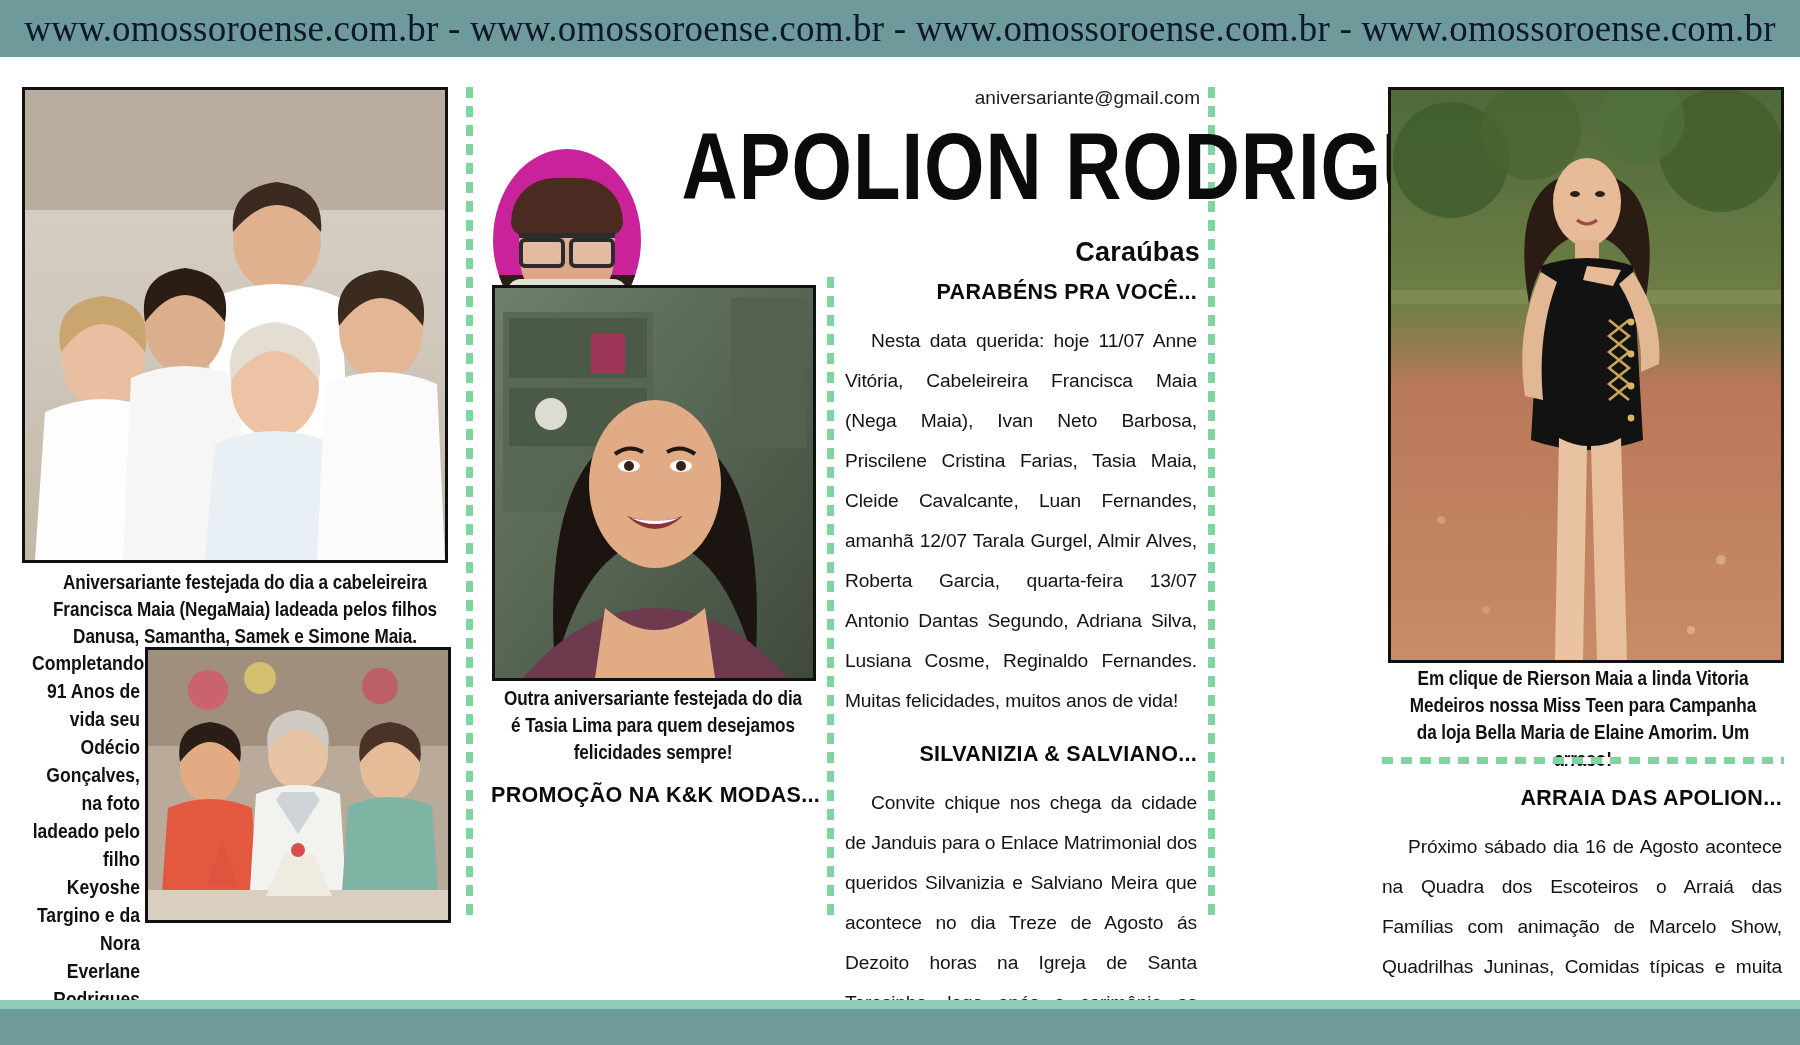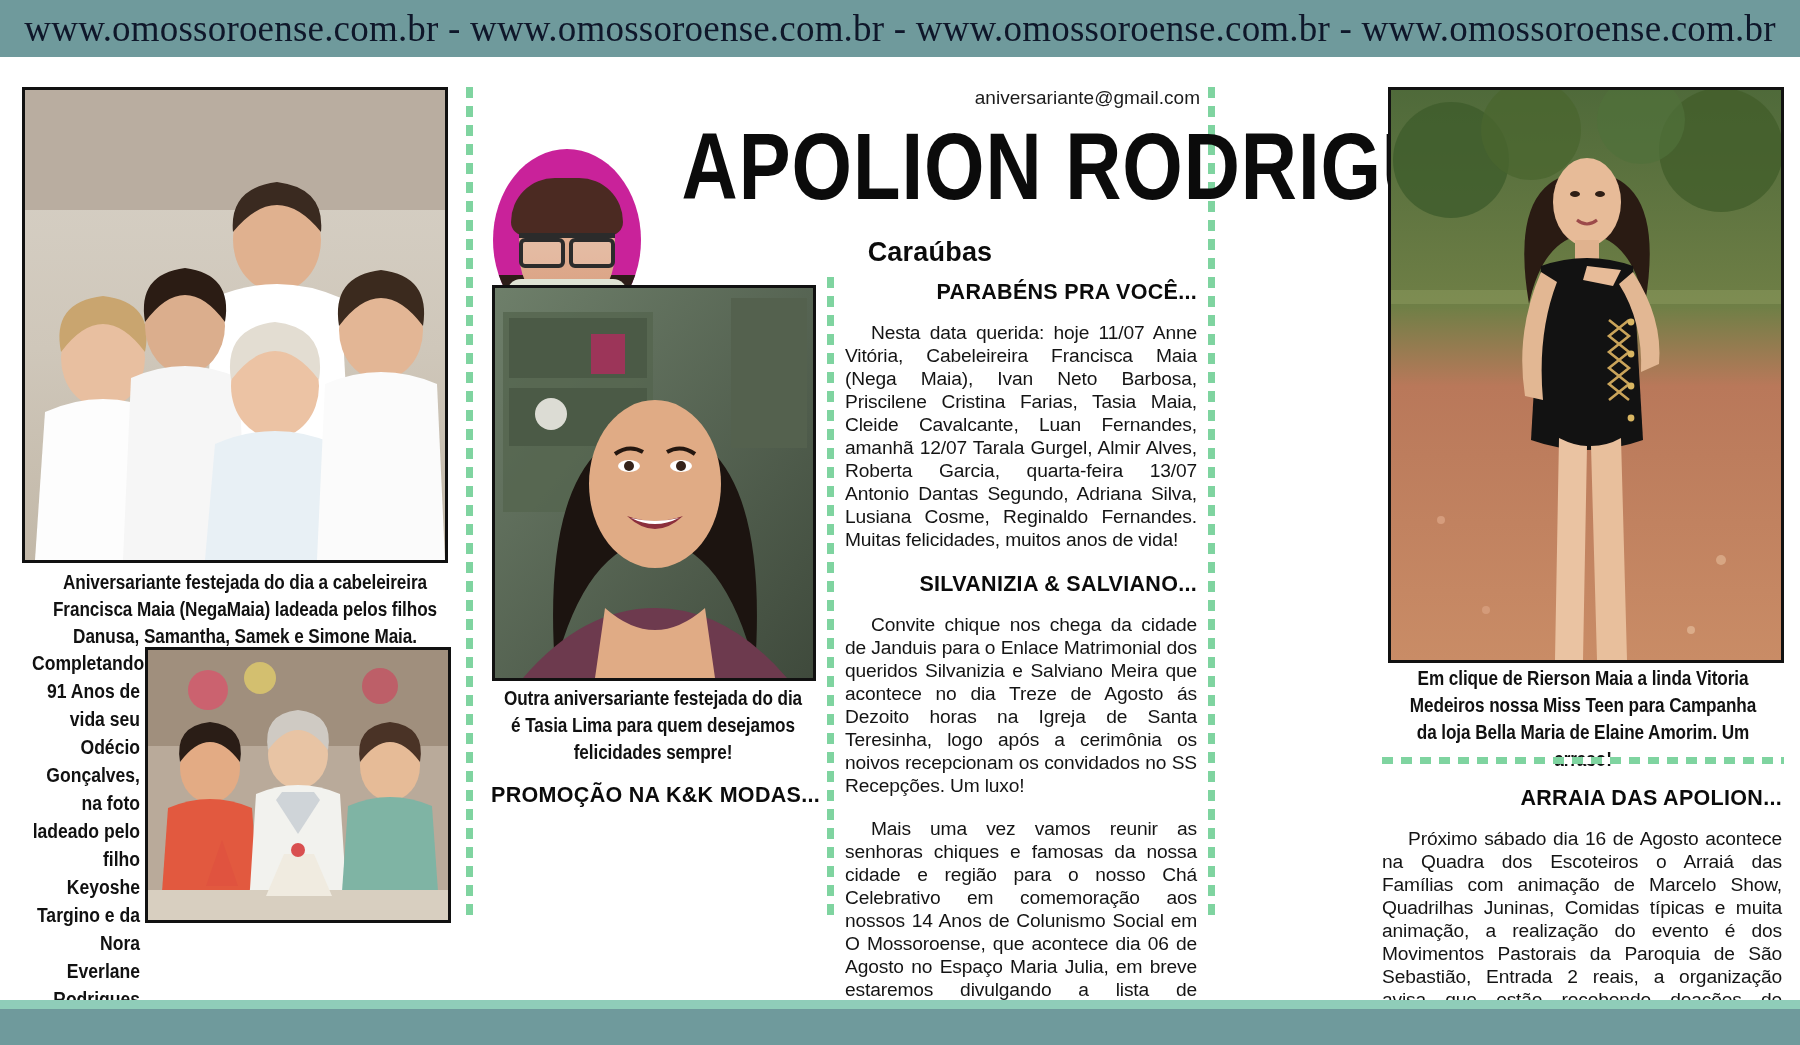--- a/index.html
+++ b/index.html
@@ -145,41 +145,41 @@
     transform:scaleX(0.96) scaleY(1.16);
     transform-origin:right top;
     white-space:nowrap;
     text-align:right;
   }
   .masthead-sub{
     position:absolute;
     font-family:"Liberation Sans", sans-serif;
     font-weight:700;
     font-size:27px;color:#0b0b0b;
-    text-align:center;
+    text-align:right;
     letter-spacing:0.2px;
   }
   
   .col{
     position:absolute;
     font-family:"Liberation Sans", sans-serif;
     color:#141414;
   }
   .art-head{
     font-weight:700;
     font-size:21.5px;
     line-height:26px;
     text-align:right;
     letter-spacing:0.3px;
     margin-bottom:6px;
     color:#0b0b0b;
   }
   .art-body{
     font-size:19.2px;
-    line-height:23px;
+    line-height:40px;
     text-align:justify;
     text-justify:inter-word;
     text-indent:26px;
     letter-spacing:-0.15px;
     color:#141414;
     margin-bottom:20px;
     margin-top:16px;
   }
   .art-body.last{margin-bottom:0;}
   .art-block{margin-bottom:14px;}

